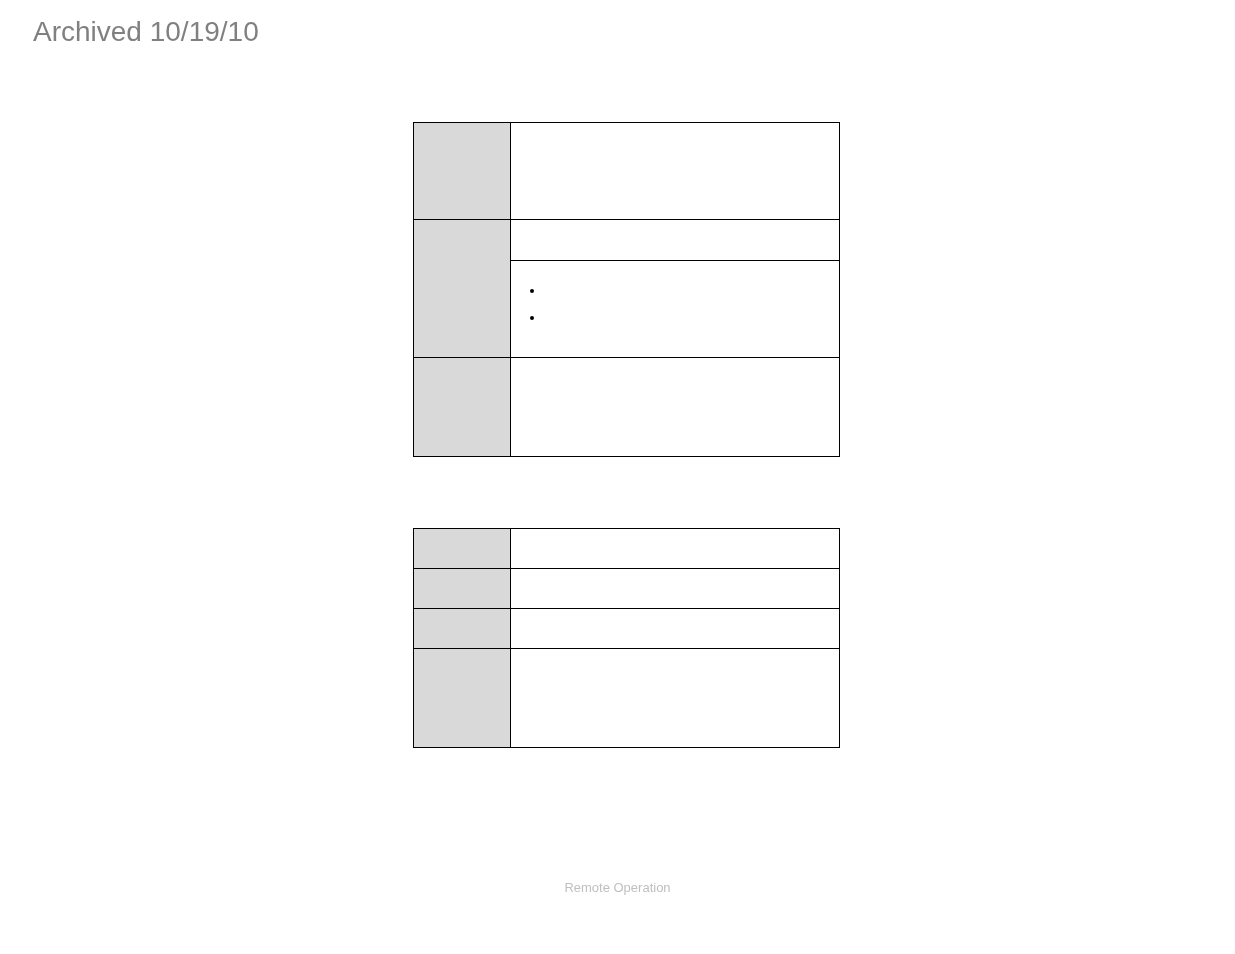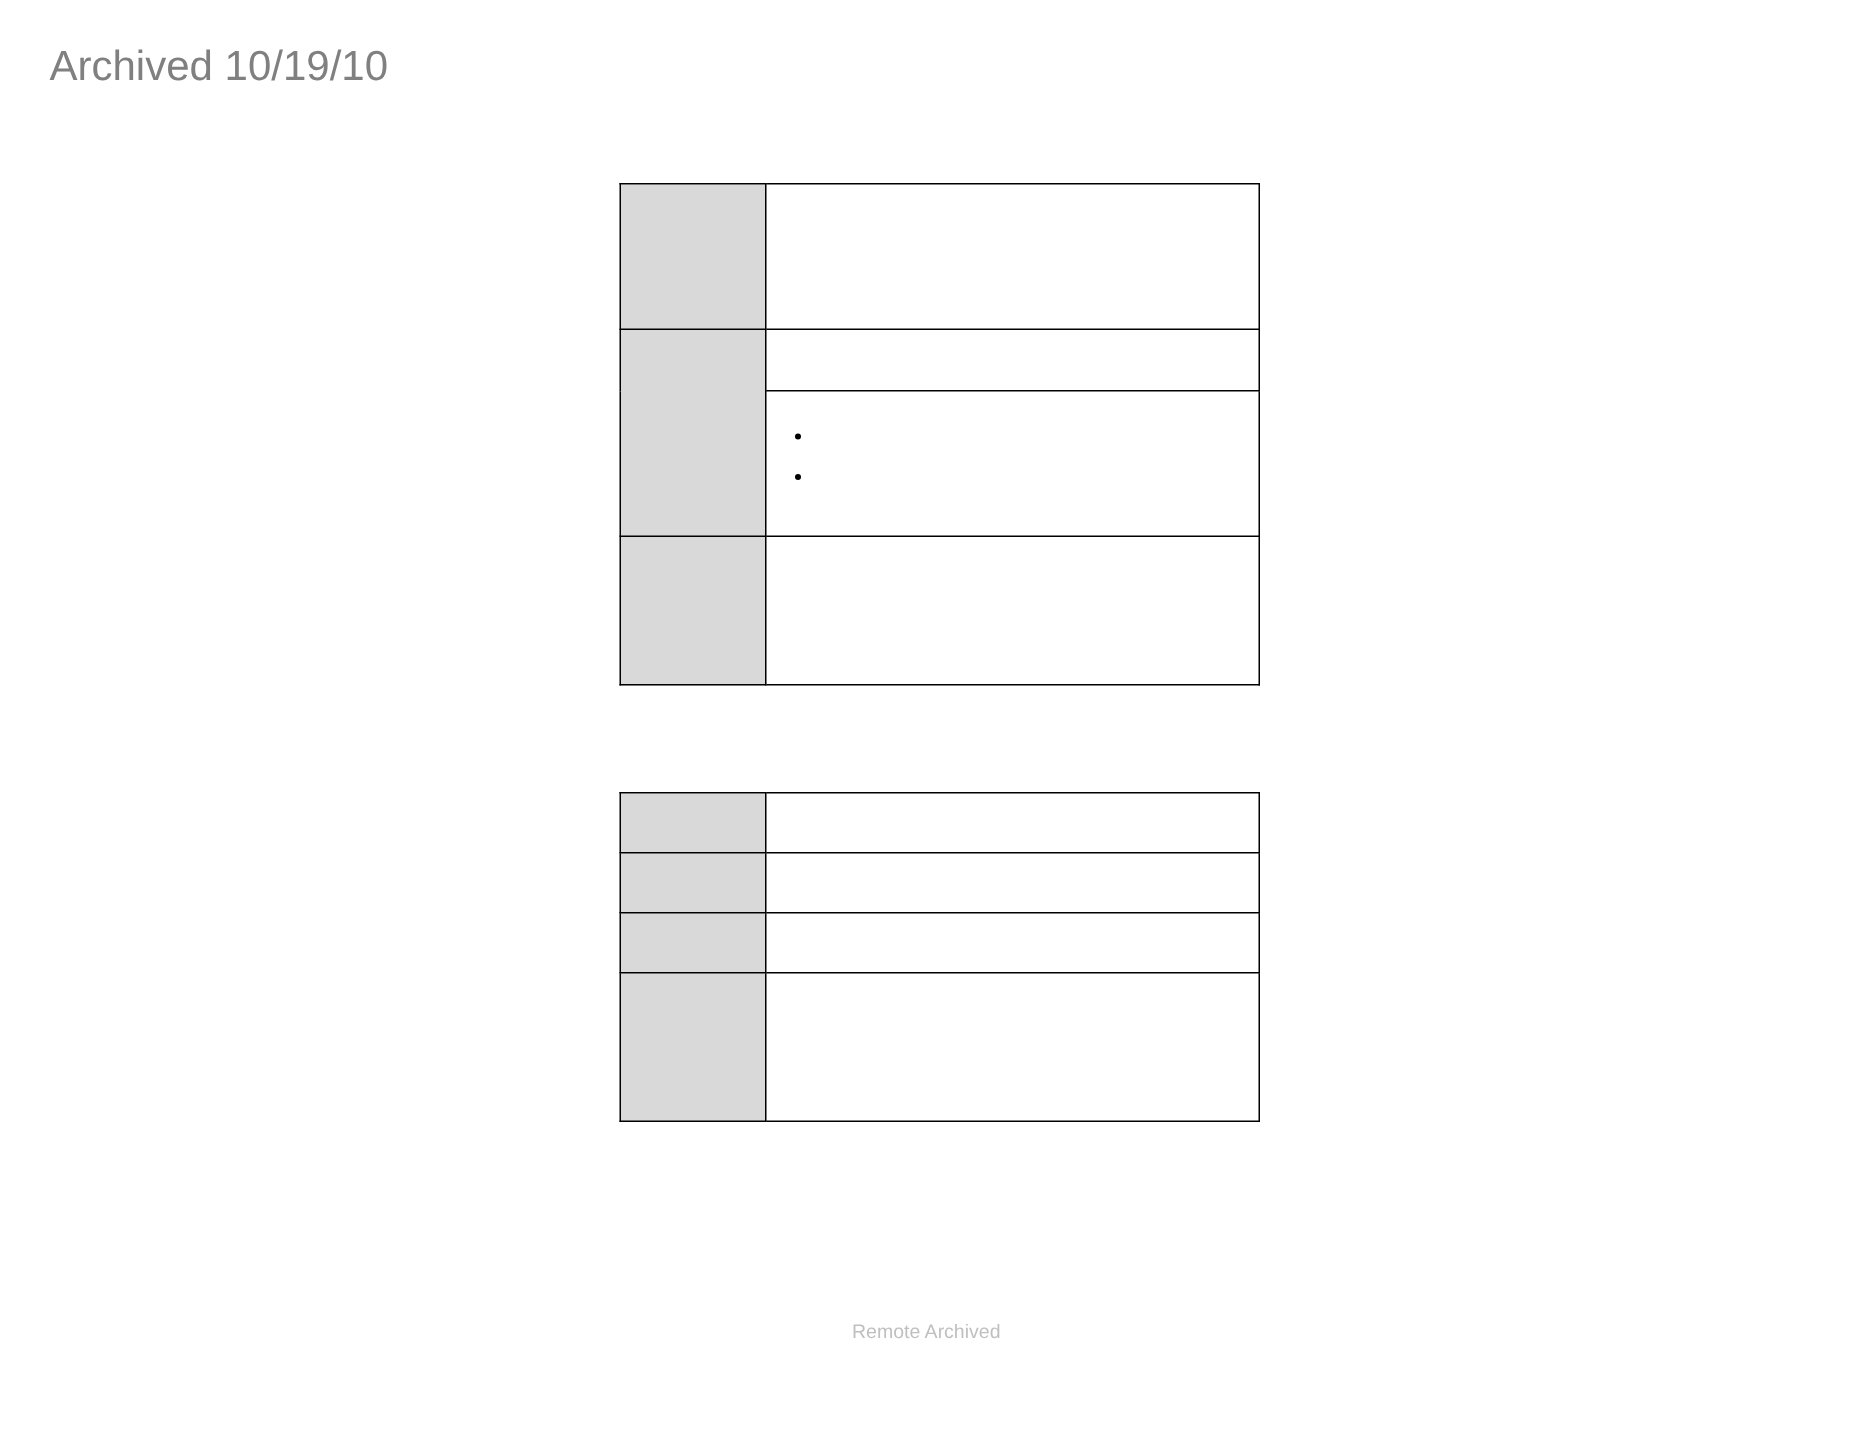--- a/index.html
+++ b/index.html
@@ -8,21 +8,21 @@
     width: 1235px;
     height: 954px;
     background: #ffffff;
     font-family: Arial, Helvetica, sans-serif;
     position: relative;
     overflow: hidden;
   }
   .header {
     position: absolute;
     left: 33px;
-    top: 28px;
+    top: 16px;
     font-size: 28px;
     color: #808080;
     font-weight: 400;
   }
   .table1 {
     position: absolute;
     left: 413px;
     top: 122px;
     width: 427px;
     border-collapse: collapse;
@@ -121,13 +121,13 @@
     <td class="leftcol"></td>
     <td class="rightcol"></td>
   </tr>
   <tr class="t2r4">
     <td class="leftcol"></td>
     <td class="rightcol"></td>
   </tr>
 </tbody>
   </table>
 
-<div class="footer">Remote Archived</div>
+<div class="footer">Remote Operation</div>
 
 </body></html>

